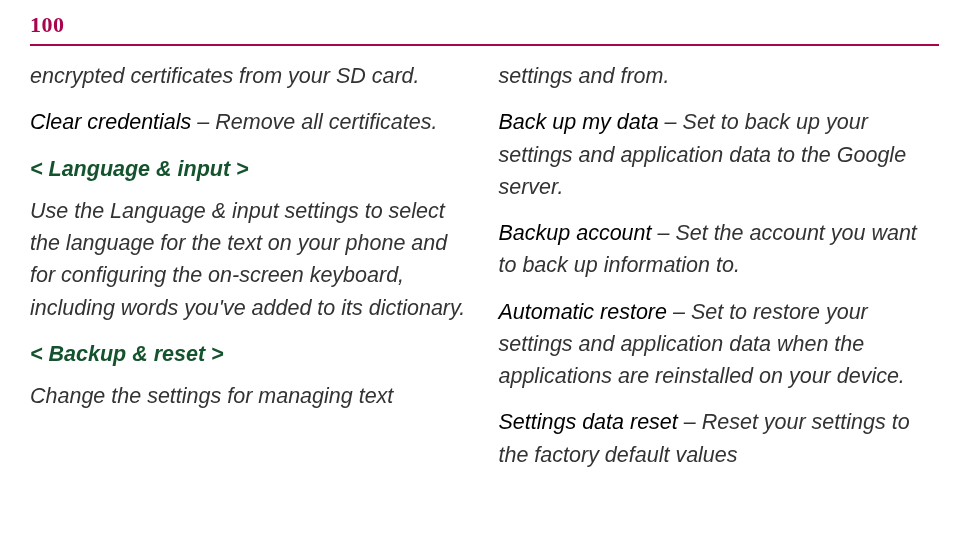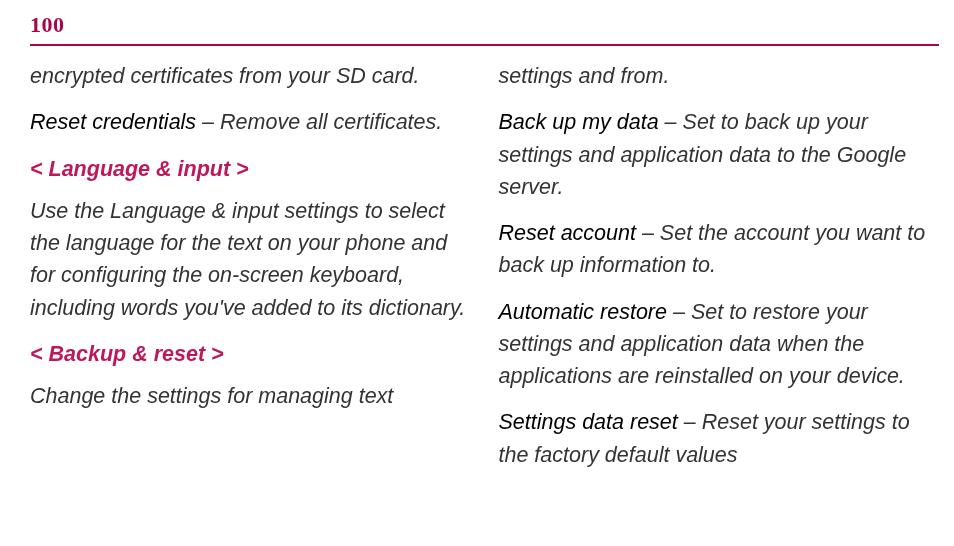--- a/index.html
+++ b/index.html
@@ -43,21 +43,21 @@
     flex: 1;
     font-size: 21.5px;
     color: #333333;
     line-height: 1.5;
   }
   .para {
     margin: 0 0 14px 0;
   }
   .section-head {
     font-weight: 700;
-    color: #be185d;
+    color: #14532d;
     margin: 6px 0 10px 0;
     font-size: 21.5px;
   }
   .bold-term {
     font-weight: 500;
     color: #000000;
   }
 </style>
 </head>
 <body>
@@ -67,39 +67,39 @@
   <div class="header">
     <span class="page-num">100</span>
   </div>
 
   <div class="columns">
 
     <div class="col">
       <p class="para">encrypted certificates from your SD card.</p>
 
       <p class="para">
-        <span class="bold-term">Reset credentials</span><span> – Remove all certificates.</span>
+        <span class="bold-term">Clear credentials</span><span> – Remove all certificates.</span>
       </p>
 
       <p class="section-head">&lt; Language &amp; input &gt;</p>
       <p class="para">Use the Language &amp; input settings to select the language for the text on your phone and for configuring the on-screen keyboard, including words you've added to its dictionary.</p>
 
       <p class="section-head">&lt; Backup &amp; reset &gt;</p>
       <p class="para">Change the settings for managing text</p>
     </div>
 
     <div class="col">
       <p class="para">settings and from.</p>
 
       <p class="para">
         <span class="bold-term">Back up my data</span><span> – Set to back up your settings and application data to the Google server.</span>
       </p>
 
       <p class="para">
-        <span class="bold-term">Reset account</span><span> – Set the account you want to back up information to.</span>
+        <span class="bold-term">Backup account</span><span> – Set the account you want to back up information to.</span>
       </p>
 
       <p class="para">
         <span class="bold-term">Automatic restore</span><span> – Set to restore your settings and application data when the applications are reinstalled on your device.</span>
       </p>
 
       <p class="para">
         <span class="bold-term">Settings data reset</span><span> – Reset your settings to the factory default values</span>
       </p>
     </div>

